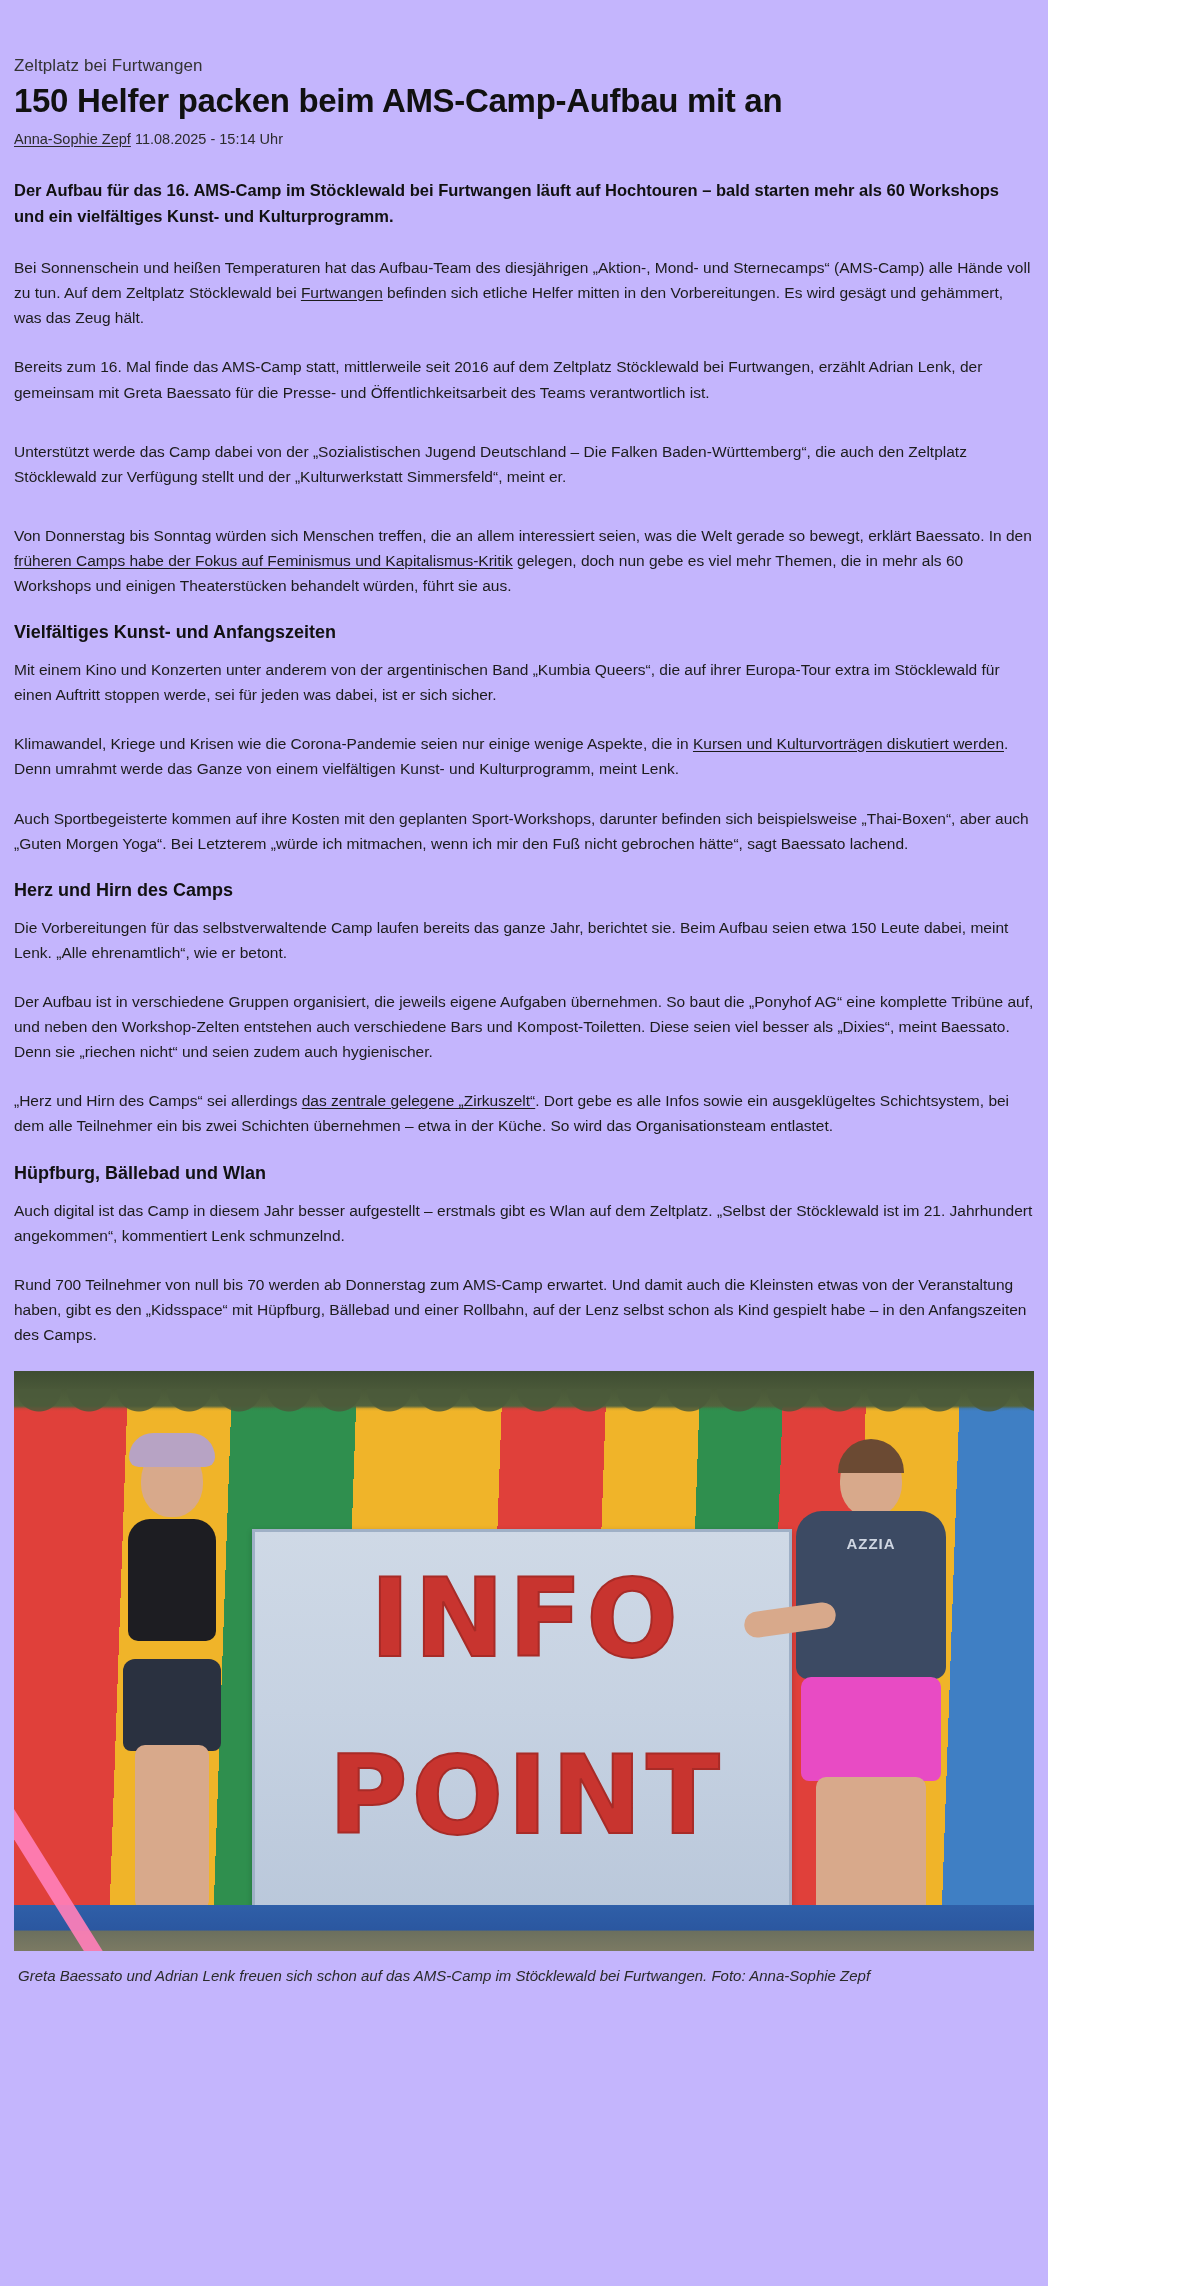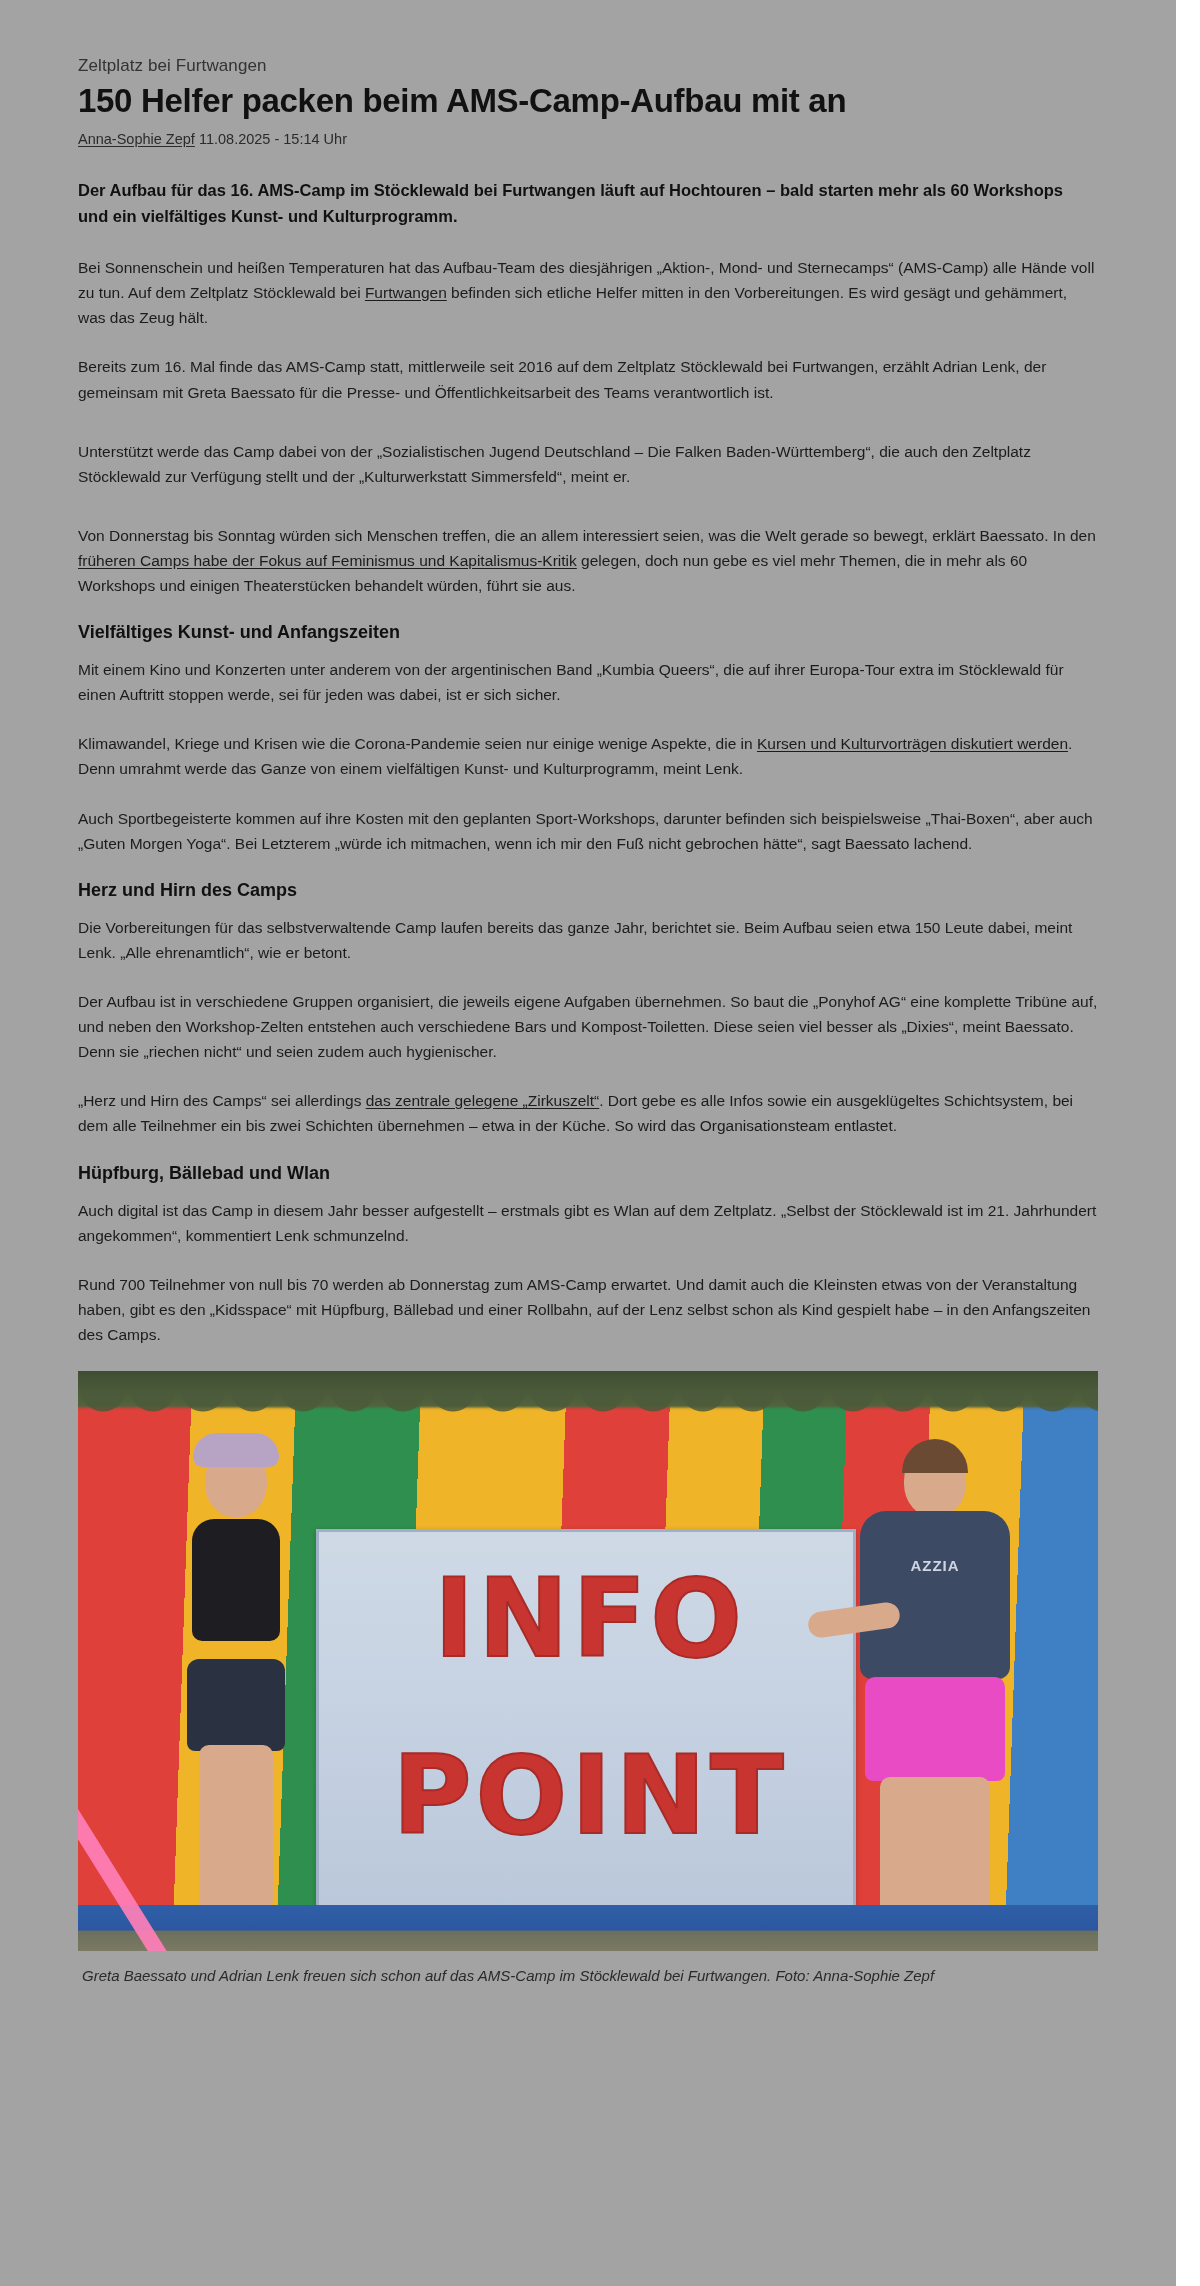--- a/index.html
+++ b/index.html
@@ -8,23 +8,23 @@
     padding: 0;
     background: #ffffff;
     width: 1200px;
   }
   body {
     font-family: "Liberation Sans", sans-serif;
     color: #1a1a1a;
     -webkit-font-smoothing: antialiased;
   }
   .page {
-    width: 1176px;
+    width: 1048px;
     min-height: 2286px;
-    background: #a3a3a3;
+    background: #c4b5fd;
     position: relative;
   }
   .article {
     width: 1020px;
     margin: 0 auto;
     padding-top: 56px;
   }
   .kicker {
     font-size: 17px;
     color: #333333;
@@ -253,21 +253,21 @@
     top: 96px;
     width: 92px; height: 26px;
     background: #d8a98b;
     border-radius: 14px;
     transform: rotate(-8deg);
   }
   .shirt-print {
     position: absolute;
     left: 50%;
     transform: translateX(-50%);
-    top: 112px;
+    top: 90px;
     width: 96px;
     text-align: center;
     font-size: 15px;
     font-weight: 700;
     color: #cfd6e2;
     letter-spacing: 1px;
   }
   .stripe {
     position: absolute;
     background: #ff7fb8;

